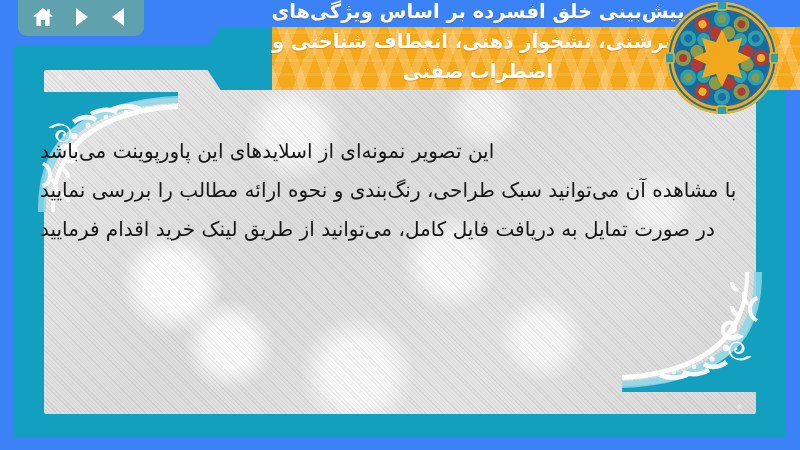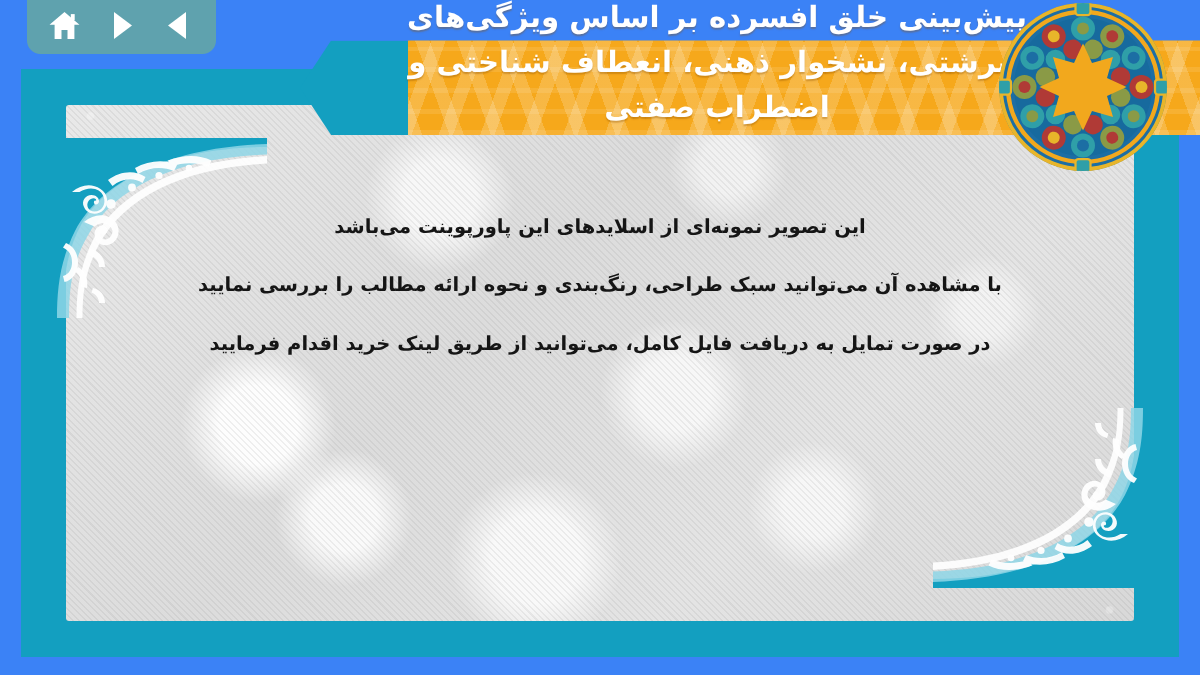--- a/index.html
+++ b/index.html
@@ -143,25 +143,25 @@
     height: 114px;
   }
 
   
   #body-text {
     position: absolute;
     left: 40px;
     top: 132px;
     width: 720px;
     direction: rtl;
-    text-align: center;
+    text-align: left;
     color: #151515;
-    font-size: 13px;
+    font-size: 20px;
     line-height: 39px;
-    font-weight: bold;
+    font-weight: normal;
     white-space: pre-line;
   }
 
   
   #navbar {
     position: absolute;
     left: 18px;
     top: 0px;
     width: 126px;
     height: 36px;

